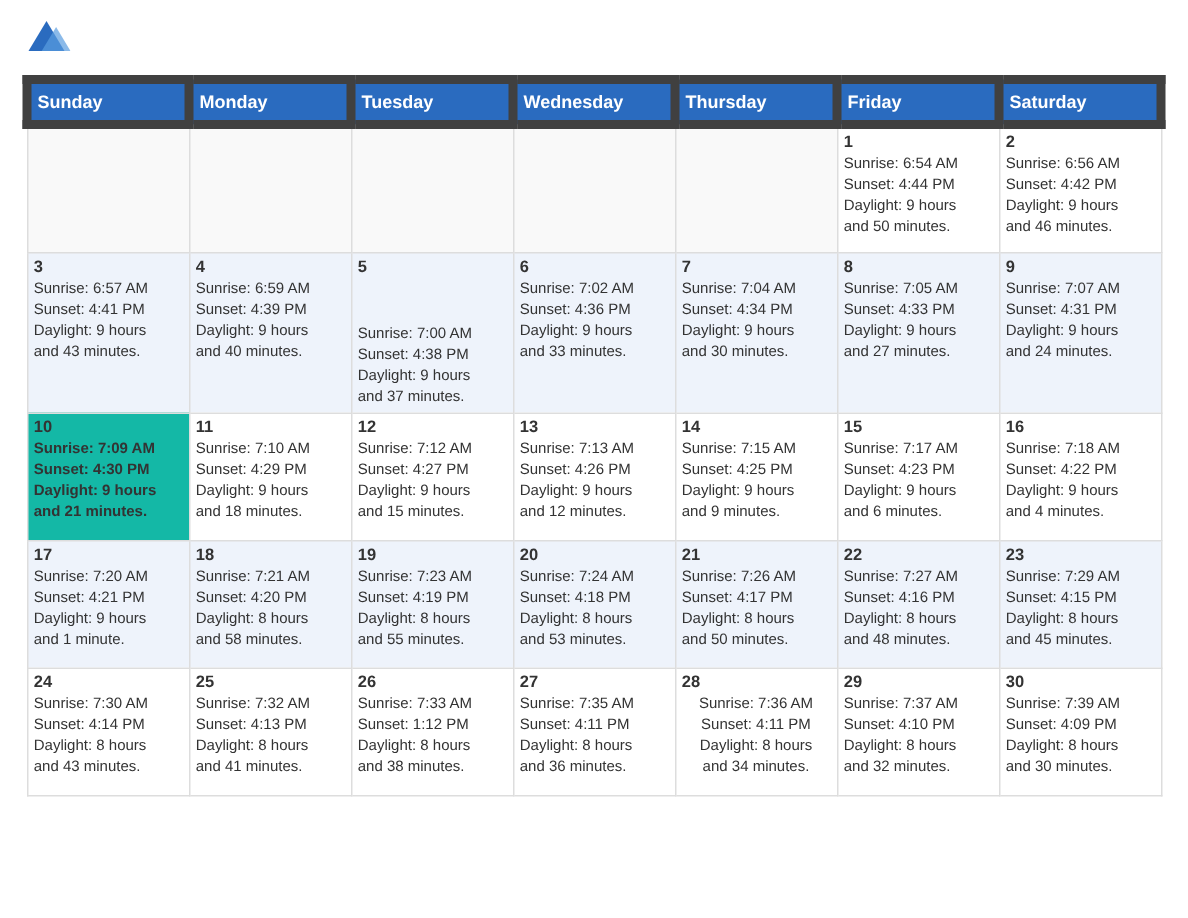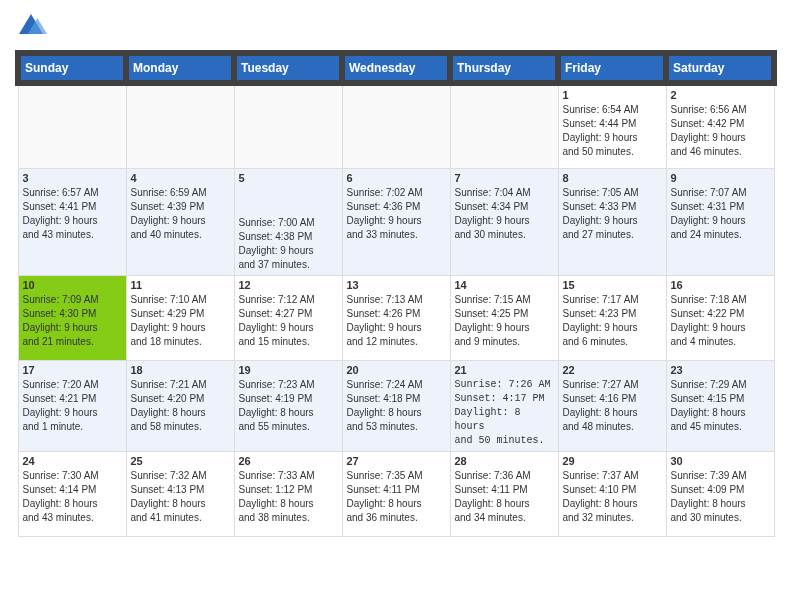--- a/index.html
+++ b/index.html
@@ -202,23 +202,23 @@
           </td>
           <td style="background: rgb(238, 243, 251);">
             <span class="day-number">9</span>
             <div class="day-info" style="white-space: pre-line;">Sunrise: 7:07 AM
 Sunset: 4:31 PM
 Daylight: 9 hours
 and 24 minutes.</div>
           </td>
         </tr>
         <tr>
-          <td style="background: #84cc16;">
+          <td style="background: #14b8a6;">
             <span class="day-number">10</span>
-            <div class="day-info" style="white-space: pre-line;">Sunrise: 7:09 AM
+            <div class="day-info" style="white-space: pre-line; font-weight: bold;">Sunrise: 7:09 AM
 Sunset: 4:30 PM
 Daylight: 9 hours
 and 21 minutes.</div>
           </td>
           <td style="background: rgb(255, 255, 255);">
             <span class="day-number">11</span>
             <div class="day-info" style="white-space: pre-line;">Sunrise: 7:10 AM
 Sunset: 4:29 PM
 Daylight: 9 hours
 and 18 minutes.</div>
@@ -283,21 +283,21 @@
           </td>
           <td style="background: rgb(238, 243, 251);">
             <span class="day-number">20</span>
             <div class="day-info" style="white-space: pre-line;">Sunrise: 7:24 AM
 Sunset: 4:18 PM
 Daylight: 8 hours
 and 53 minutes.</div>
           </td>
           <td style="background: rgb(238, 243, 251); margin-top: 11px;">
             <span class="day-number">21</span>
-            <div class="day-info" style="white-space: pre-line; font-family: Liberation Mono, monospace;">Sunrise: 7:26 AM
+            <div class="day-info" style="white-space: pre-line;">Sunrise: 7:26 AM
 Sunset: 4:17 PM
 Daylight: 8 hours
 and 50 minutes.</div>
           </td>
           <td style="background: rgb(238, 243, 251);">
             <span class="day-number">22</span>
             <div class="day-info" style="white-space: pre-line;">Sunrise: 7:27 AM
 Sunset: 4:16 PM
 Daylight: 8 hours
 and 48 minutes.</div>
@@ -334,21 +334,21 @@
           </td>
           <td style="background: rgb(255, 255, 255);">
             <span class="day-number">27</span>
             <div class="day-info" style="white-space: pre-line;">Sunrise: 7:35 AM
 Sunset: 4:11 PM
 Daylight: 8 hours
 and 36 minutes.</div>
           </td>
           <td style="background: rgb(255, 255, 255);">
             <span class="day-number">28</span>
-            <div class="day-info" style="white-space: pre-line;">Sunrise: 7:36 AM
+            <div class="day-info" style="white-space: pre-line; text-align: center;">Sunrise: 7:36 AM
 Sunset: 4:11 PM
 Daylight: 8 hours
 and 34 minutes.</div>
           </td>
           <td style="background: rgb(255, 255, 255);">
             <span class="day-number">29</span>
             <div class="day-info" style="white-space: pre-line;">Sunrise: 7:37 AM
 Sunset: 4:10 PM
 Daylight: 8 hours
 and 32 minutes.</div>

